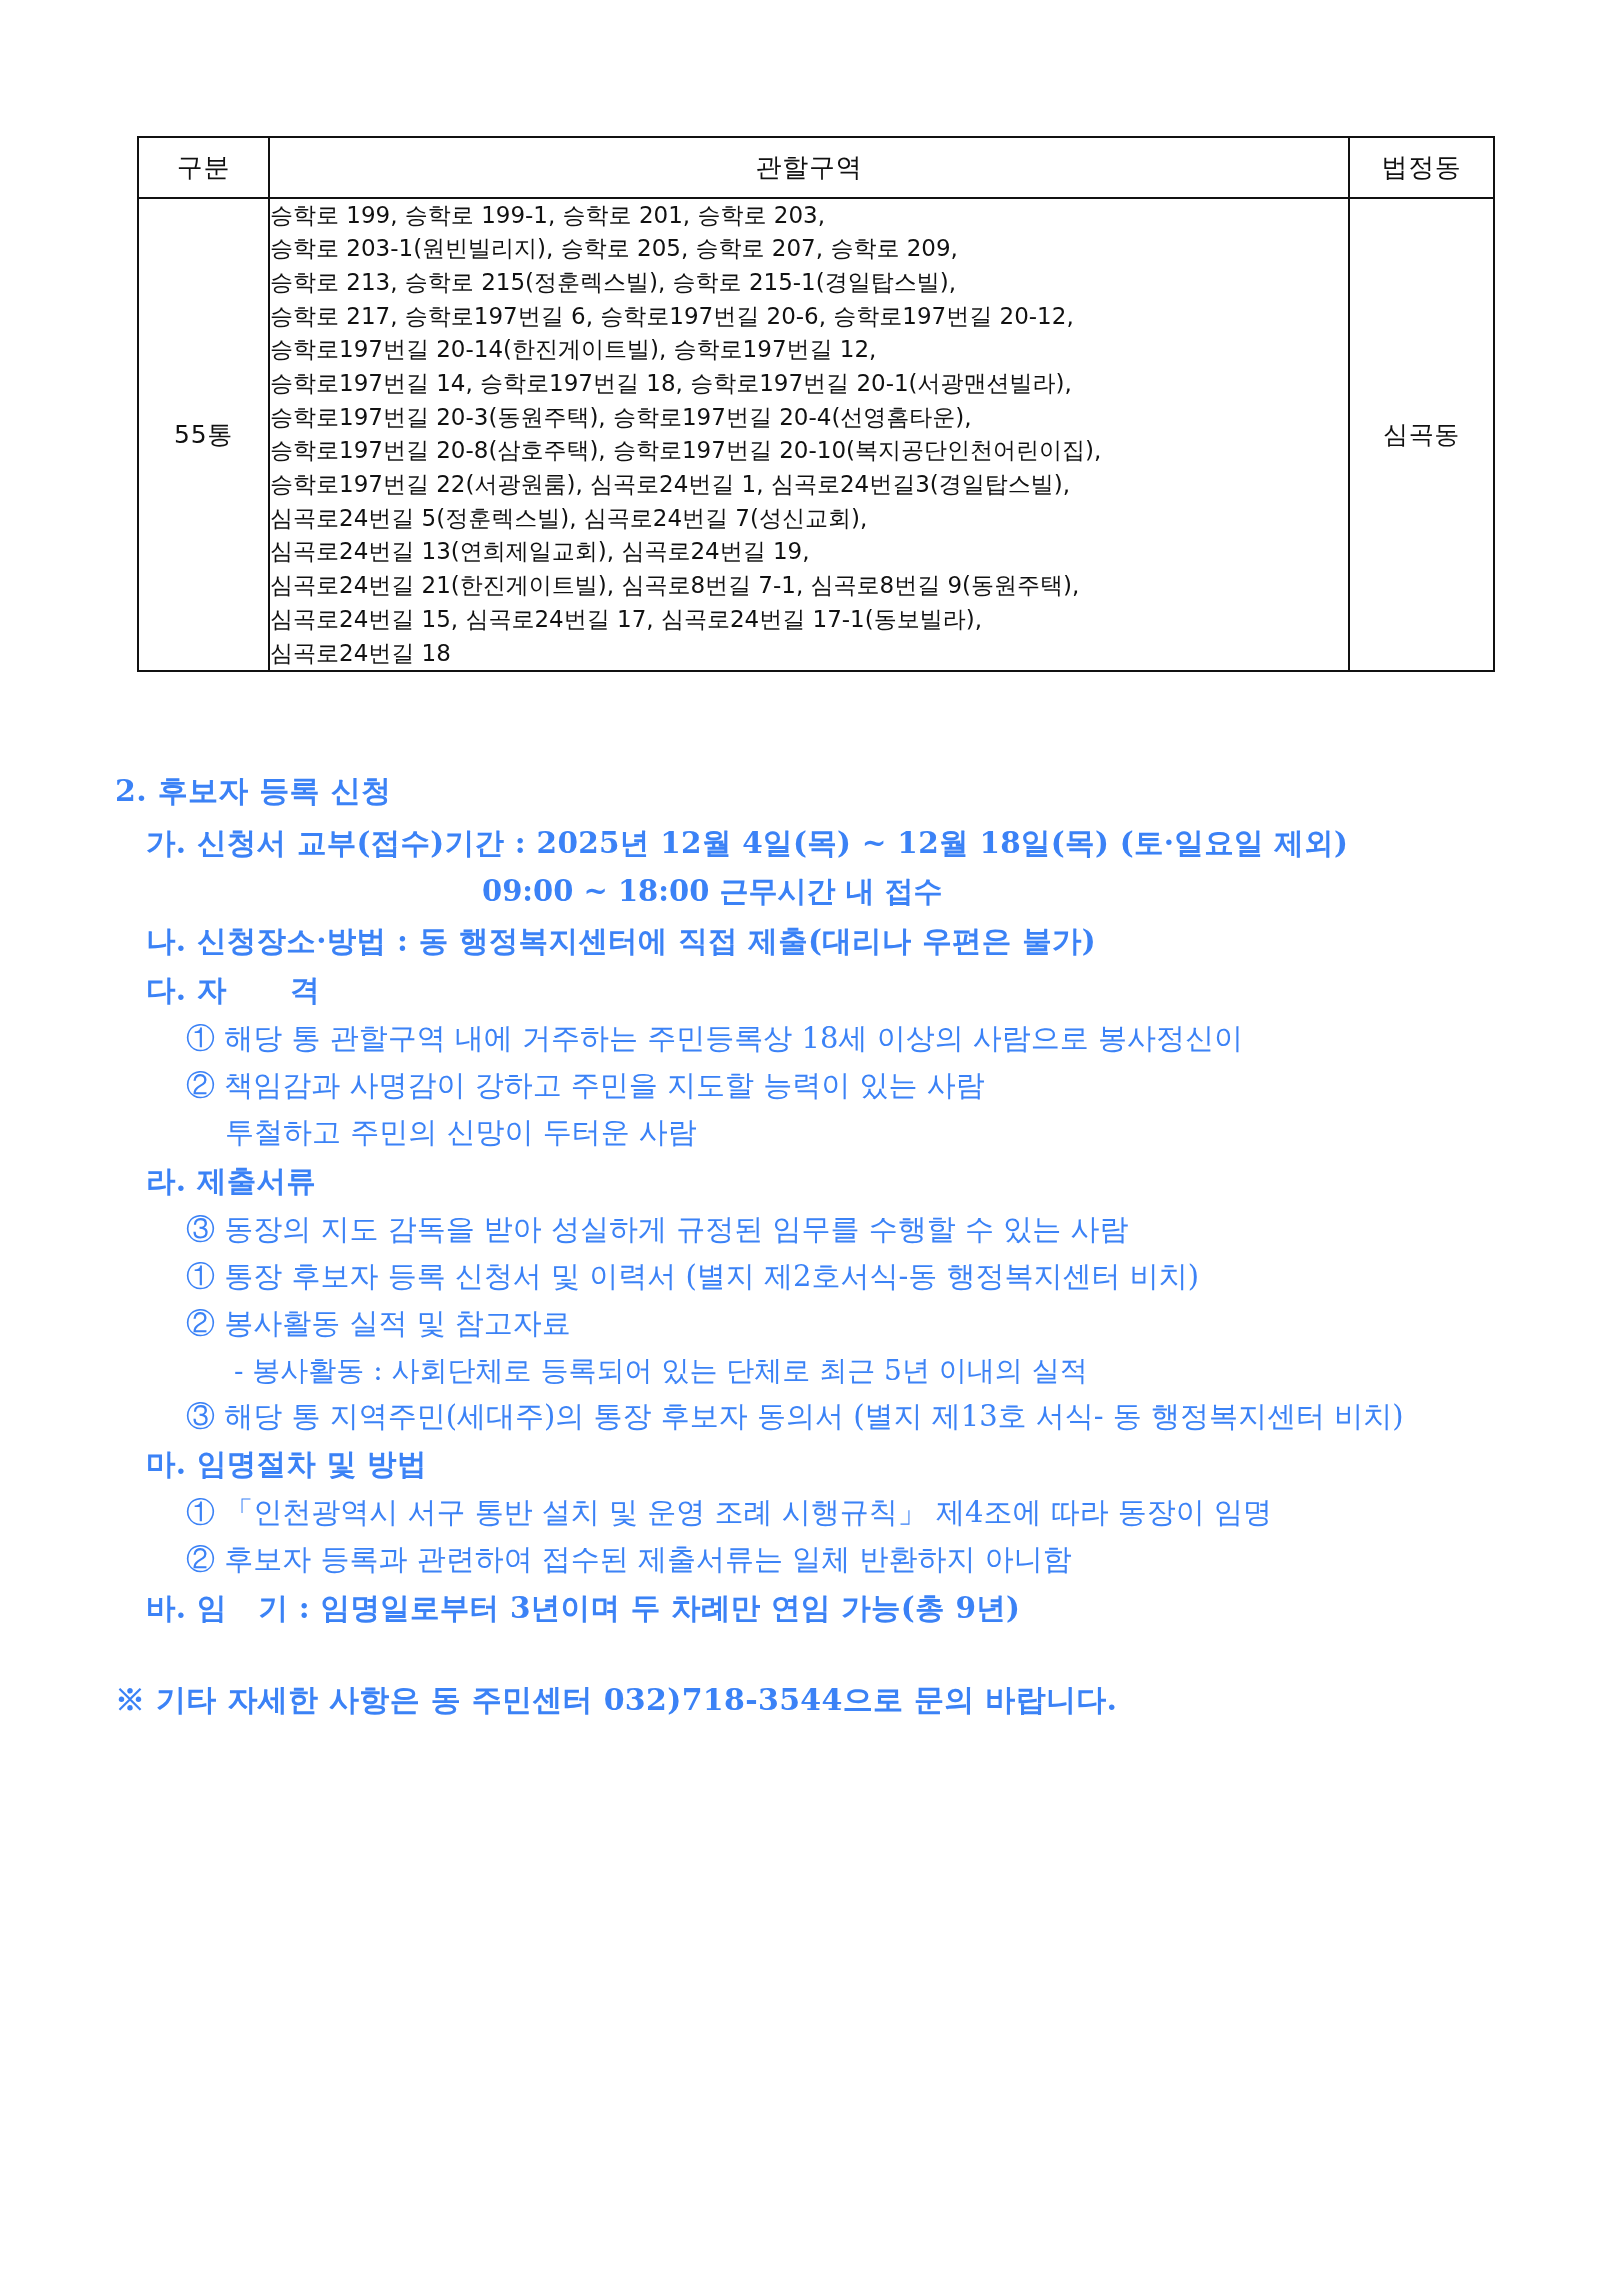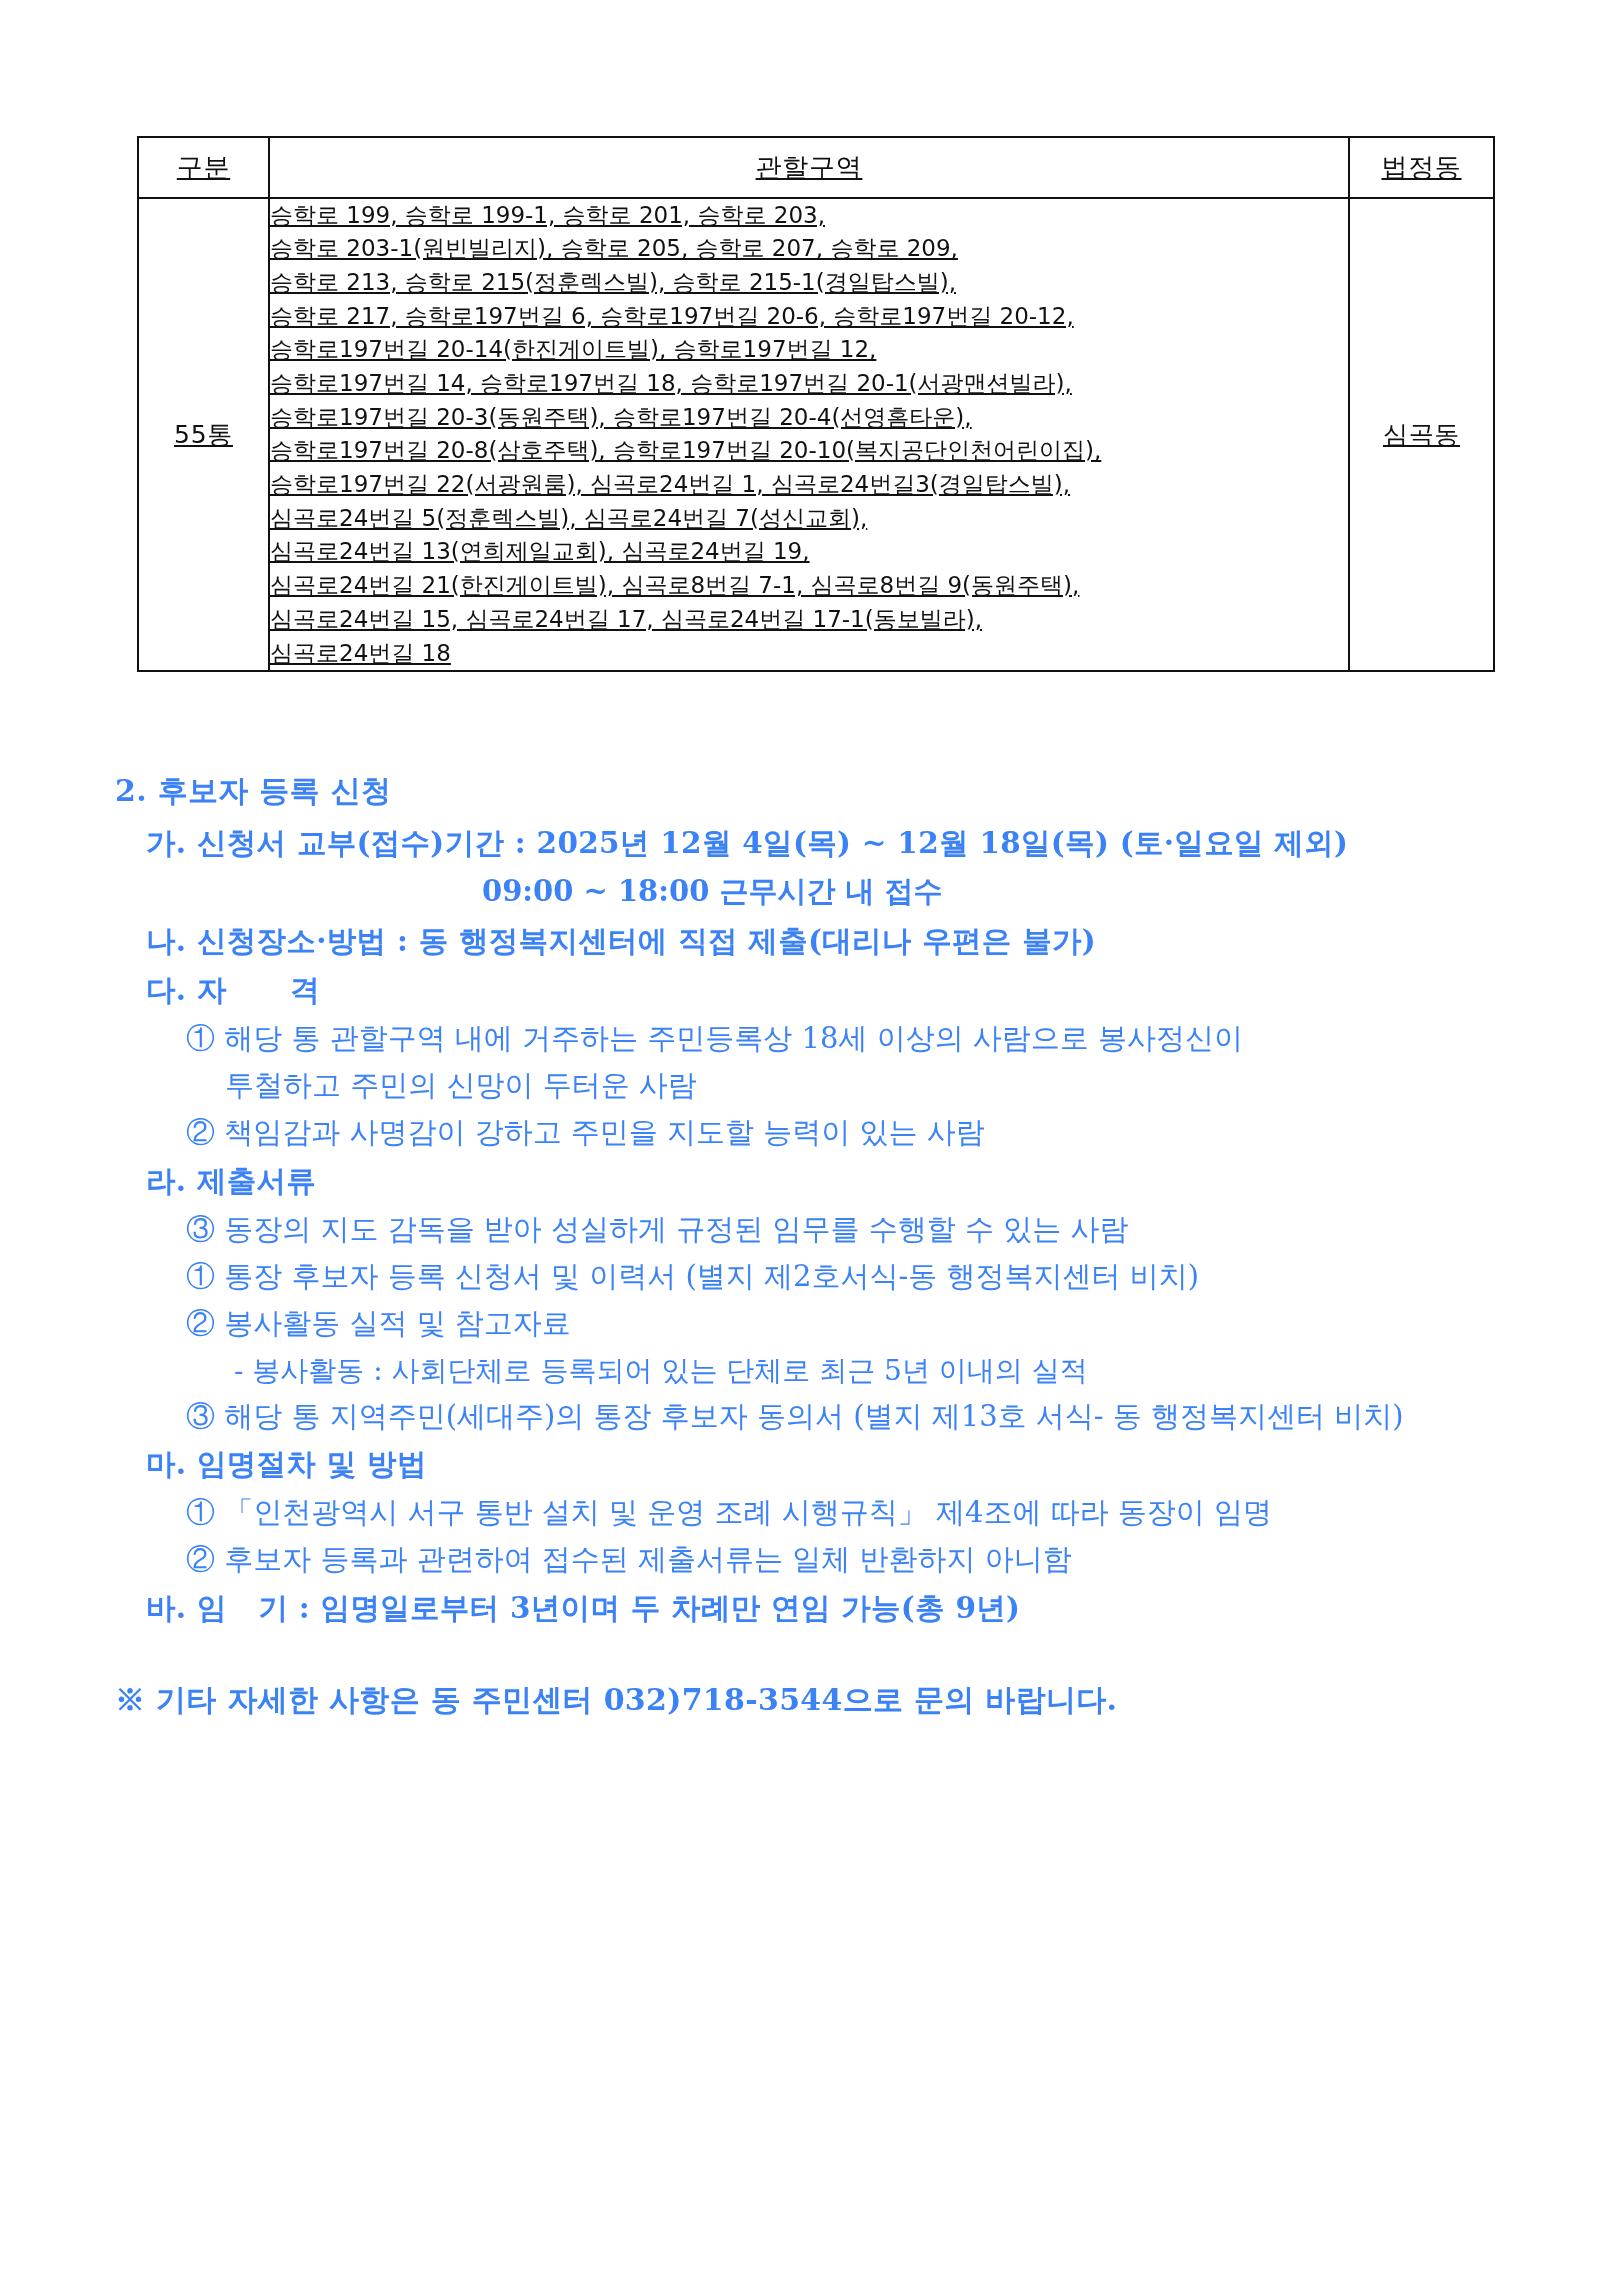--- a/index.html
+++ b/index.html
@@ -28,21 +28,20 @@
   .table-wrap {
     position: absolute;
     left: 137px;
     top: 136px;
     width: 1356px;
   }
   table.district {
     border-collapse: collapse;
     width: 100%;
     table-layout: fixed;
-    text-decoration: underline;
   }
   table.district td, table.district th {
     border: 2px solid #111;
     padding: 0;
     vertical-align: middle;
   }
   table.district th {
     font-weight: normal;
     font-size: 26px;
     text-align: center;
@@ -179,22 +178,22 @@
 
     <p class="ln heading">2. 후보자 등록 신청</p>
 
     <p class="ln lvl1">가. 신청서 교부(접수)기간 : 2025년 12월 4일(목) ~ 12월 18일(목) (토·일요일 제외)</p>
     <p class="ln lvl1-center">09:00 ~ 18:00 근무시간 내 접수</p>
 
     <p class="ln lvl1">나. 신청장소·방법 : 동 행정복지센터에 직접 제출(대리나 우편은 불가)</p>
 
     <p class="ln lvl1">다. 자      격</p>
     <p class="ln lvl2">① 해당 통 관할구역 내에 거주하는 주민등록상 18세 이상의 사람으로 봉사정신이</p>
+    <p class="ln lvl2">② 책임감과 사명감이 강하고 주민을 지도할 능력이 있는 사람</p>
     <p class="ln lvl2-cont">투철하고 주민의 신망이 두터운 사람</p>
-    <p class="ln lvl2">② 책임감과 사명감이 강하고 주민을 지도할 능력이 있는 사람</p>
     <p class="ln lvl1">라. 제출서류</p>
 
     <p class="ln lvl2">③ 동장의 지도 감독을 받아 성실하게 규정된 임무를 수행할 수 있는 사람</p>
     <p class="ln lvl2">① 통장 후보자 등록 신청서 및 이력서 (별지 제2호서식-동 행정복지센터 비치)</p>
     <p class="ln lvl2">② 봉사활동 실적 및 참고자료</p>
     <p class="ln lvl3">- 봉사활동 : 사회단체로 등록되어 있는 단체로 최근 5년 이내의 실적</p>
     <p class="ln lvl2">③ 해당 통 지역주민(세대주)의 통장 후보자 동의서 (별지 제13호 서식- 동 행정복지센터 비치)</p>
 
     <p class="ln lvl1">마. 임명절차 및 방법</p>
     <p class="ln lvl2">① 「인천광역시 서구 통반 설치 및 운영 조례 시행규칙」 제4조에 따라 동장이 임명</p>

